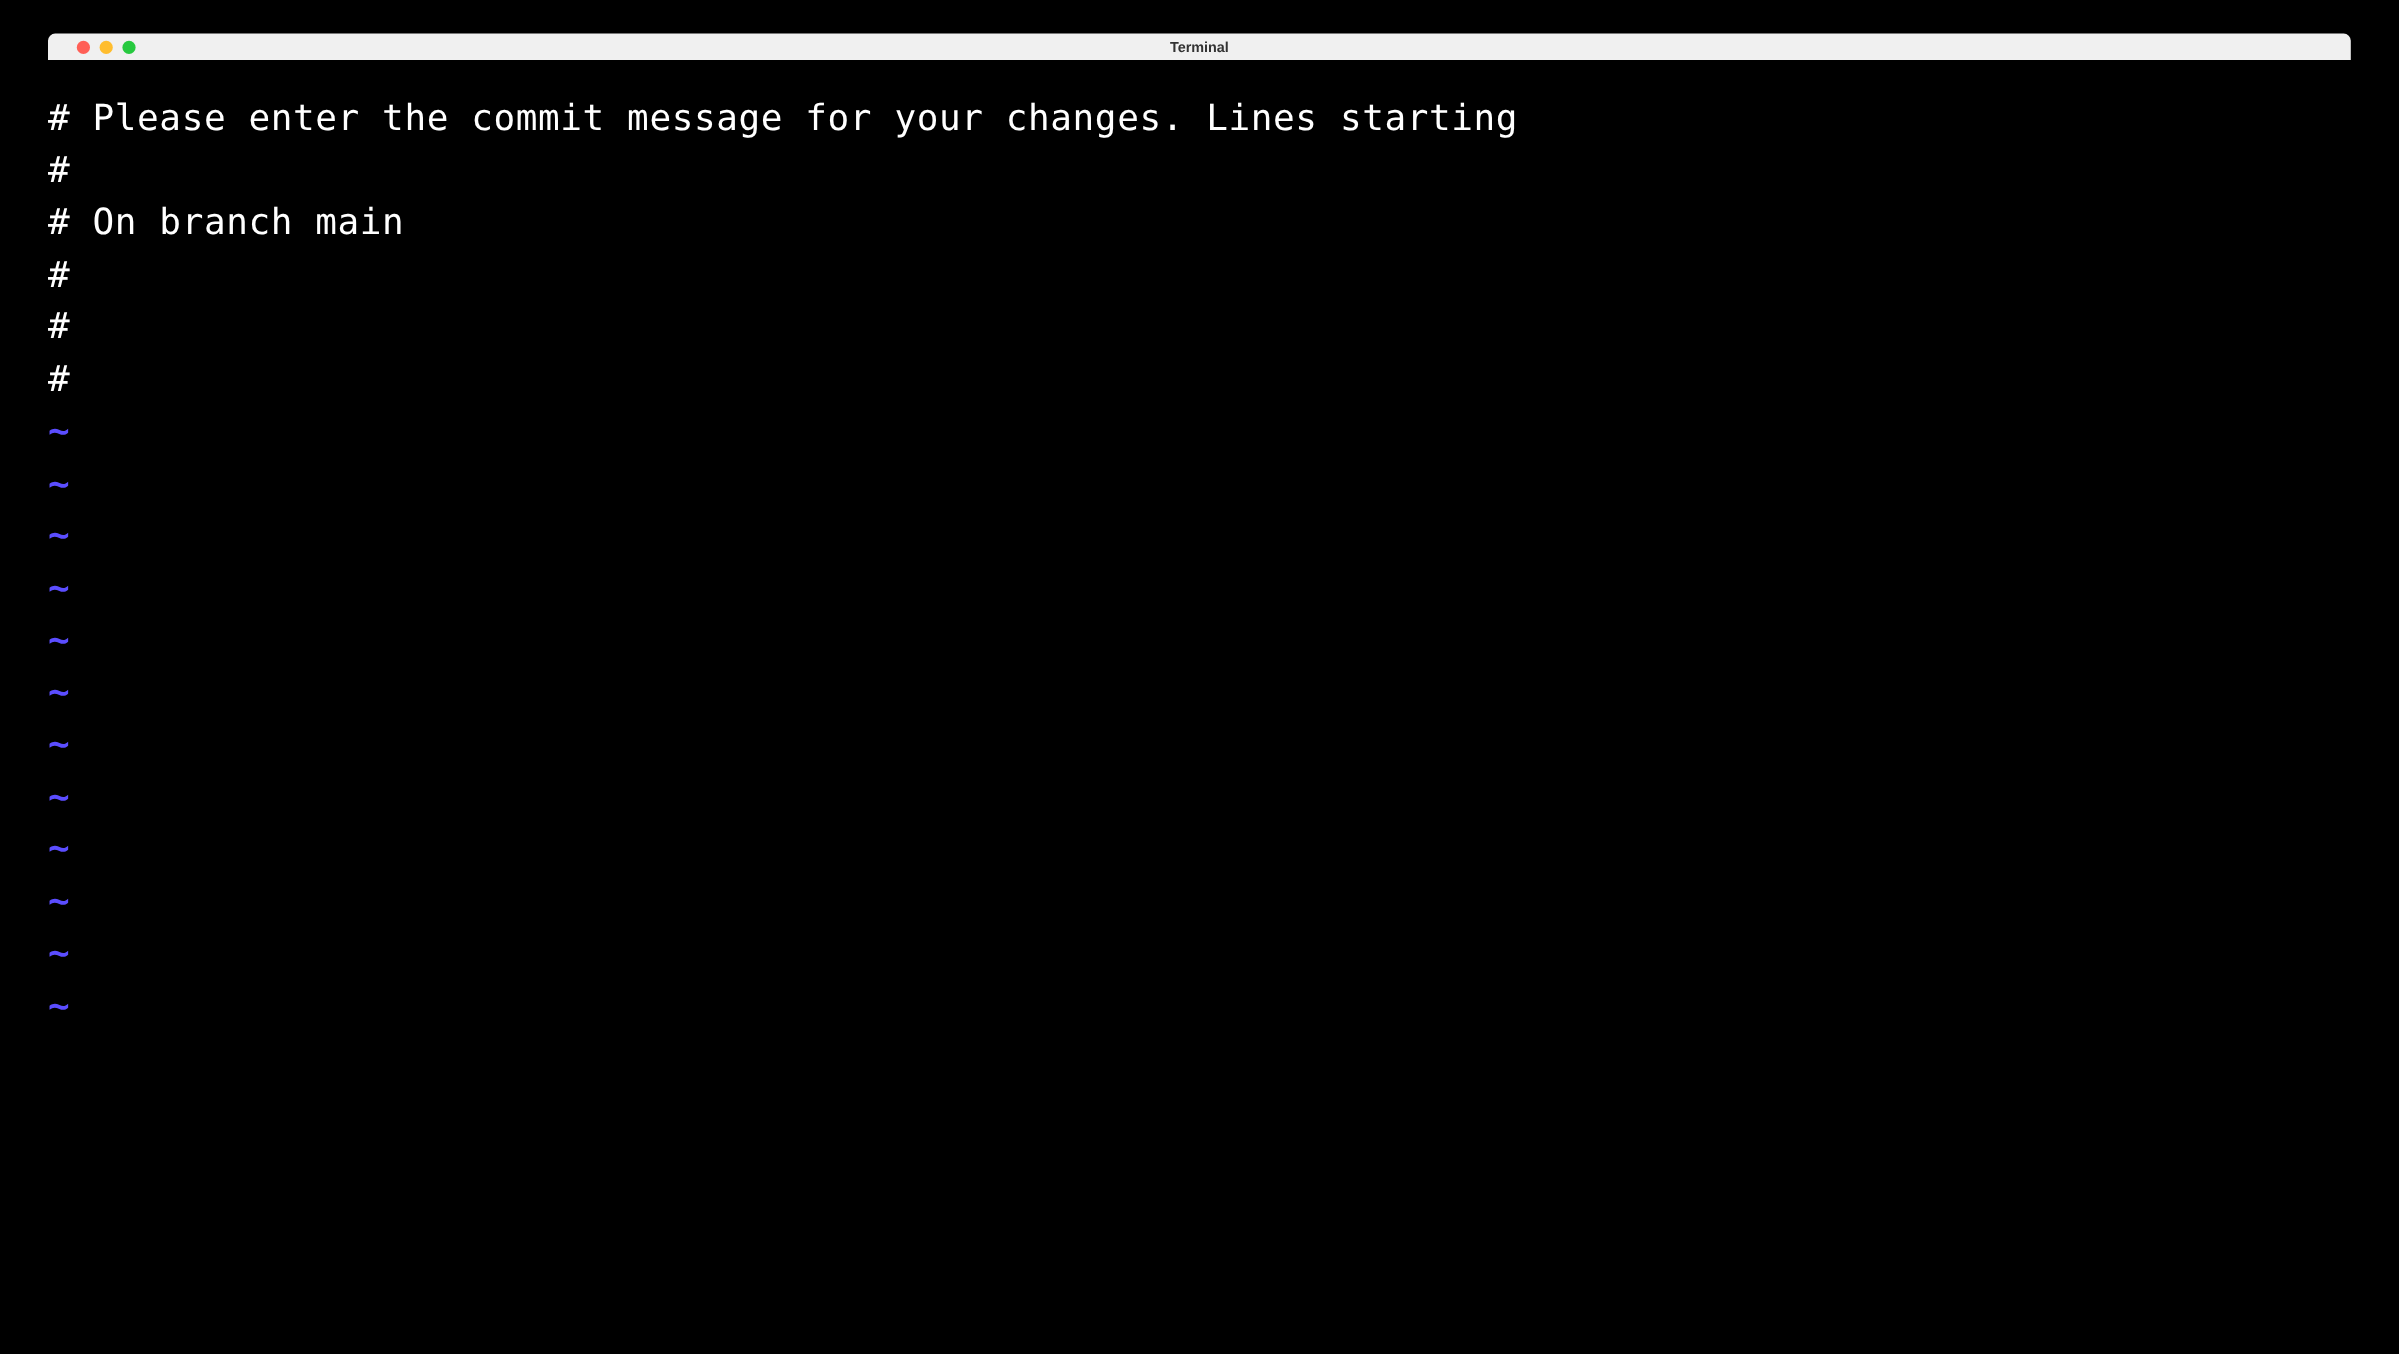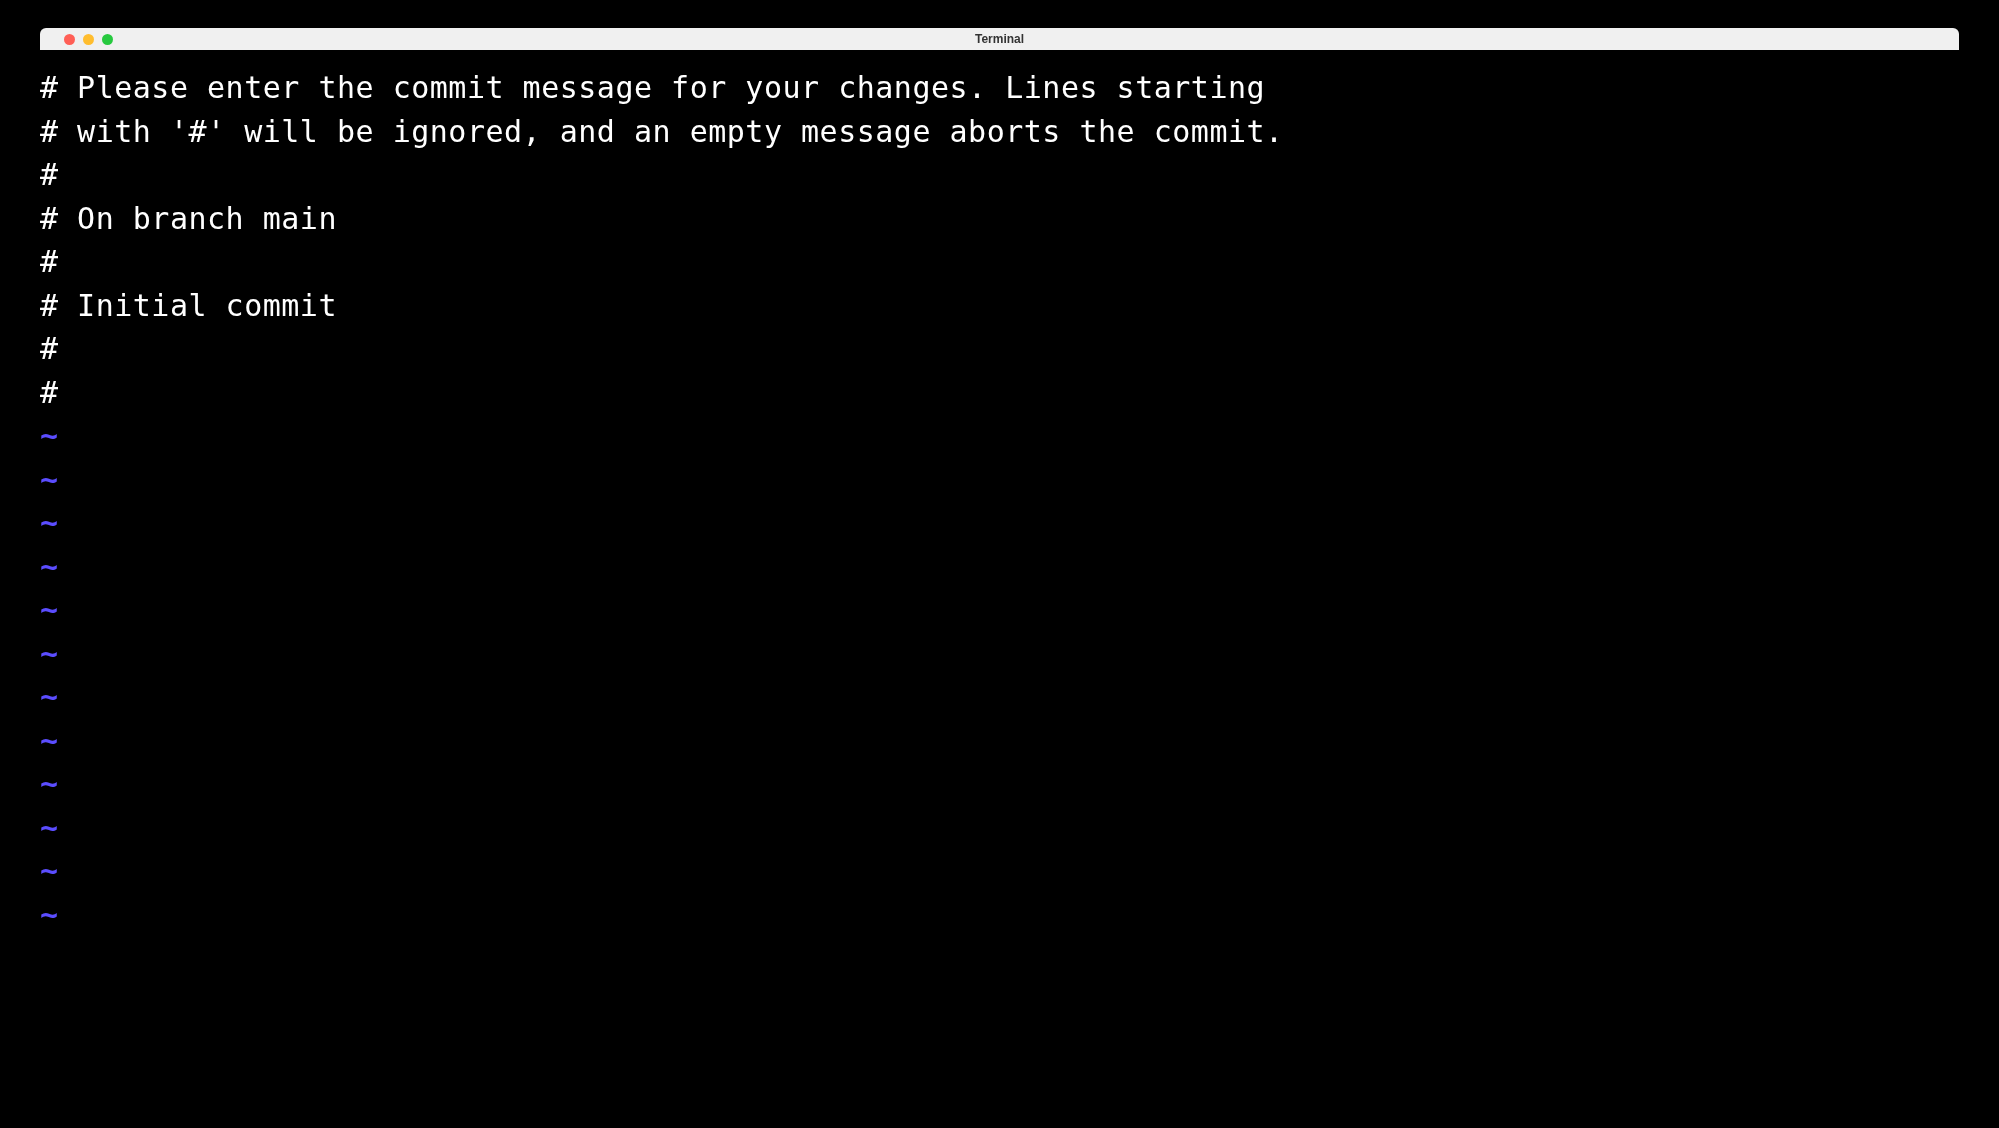--- a/index.html
+++ b/index.html
@@ -60,21 +60,21 @@
       left: 50%;
       transform: translateX(-50%);
       font-family: -apple-system, BlinkMacSystemFont, 'Segoe UI', sans-serif;
       font-size: 12px;
       font-weight: 600;
       color: #333;
     }
     
     .terminal-body {
       background: #000;
-      padding: 16px 0 0 0;
+      padding: 27px 0 0 0;
     }
     
     .line {
       color: #fff;
       font-size: 30px;
       line-height: 1.45;
       white-space: pre;
       font-weight: 500;
       letter-spacing: 0.5px;
     }
@@ -93,25 +93,23 @@
   <div class="titlebar">
     <div class="traffic-lights">
       <div class="traffic-light close"></div>
       <div class="traffic-light minimize"></div>
       <div class="traffic-light zoom"></div>
     </div>
     <div class="title">Terminal</div>
   </div>
   <div class="terminal-body">
     <div class="line"># Please enter the commit message for your changes. Lines starting</div>
-    <div class="line"># with '#' will be ignored, and an empty message aborts the commit.</div>
     <div class="line">#</div>
     <div class="line"># On branch main</div>
     <div class="line">#</div>
-    <div class="line"># Initial commit</div>
     <div class="line">#</div>
     <div class="line">#</div>
     <div id="tildes">
         <div class="tilde">~</div>
         <div class="tilde">~</div>
         <div class="tilde">~</div>
         <div class="tilde">~</div>
         <div class="tilde">~</div>
         <div class="tilde">~</div>
         <div class="tilde">~</div>

